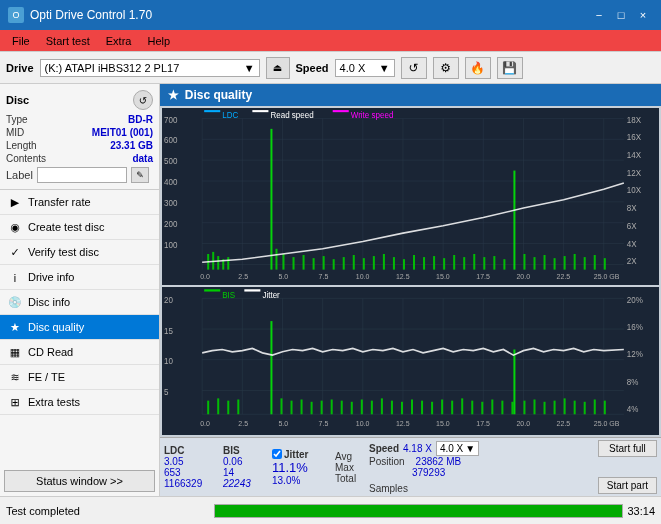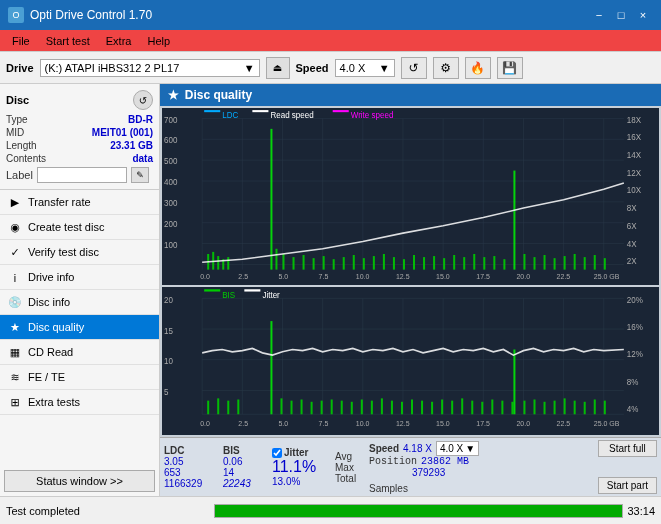--- a/index.html
+++ b/index.html
@@ -415,41 +415,41 @@
         <span style="color:#0000cc;font-size:10px;">0.06</span>
         <span style="color:#0000cc;font-size:10px;">14</span>
         <span style="color:#0000cc;font-size:10px;font-style:italic;">22243</span>
       </div>
 
       <div style="display:flex;flex-direction:column;min-width:55px;margin-right:8px;">
         <div style="display:flex;align-items:center;gap:2px;">
           <input type="checkbox" checked="" style="width: 10px; height: 10px;">
           <span style="font-weight:bold;color:#333;font-size:10px;">Jitter</span>
         </div>
-        <span style="color:#0000cc;font-size:16px;">11.1%</span>
+        <span style="color:#0000cc;font-size:13px;">11.1%</span>
         <span style="color:#0000cc;font-size:10px;">13.0%</span>
         <span style="font-size:10px;color:#666;"> </span>
       </div>
 
       <div style="display:flex;flex-direction:column;min-width:30px;margin-right:4px;">
         <span style="font-size:10px;color:#333;">Avg</span>
         <span style="font-size:10px;color:#333;">Max</span>
         <span style="font-size:10px;color:#333;">Total</span>
       </div>
 
       <div style="display:flex;flex-direction:column;min-width:90px;margin-right:4px;">
         <div style="display:flex;gap:4px;align-items:center;">
           <span style="font-weight:bold;color:#333;font-size:10px;">Speed</span>
           <span style="color:#0000cc;font-size:10px;">4.18 X</span>
           <div style="background:white;border:1px solid #aaa;padding:1px 3px;font-size:10px;cursor:pointer;display:flex;align-items:center;gap:2px;">
             <span>4.0 X</span>
             <span>▼</span>
           </div>
         </div>
-        <div style="display:flex;gap:4px;font-family:Liberation Mono, monospace;">
+        <div style="display:flex;gap:11px;">
           <span style="color:#333;font-size:10px;">Position</span>
           <span style="color:#0000cc;font-size:10px;">23862 MB</span>
         </div>
         <div style="display:flex;gap:4px;">
           <span style="color:#333;font-size:10px;margin-top:16px;">Samples</span>
           <span style="color:#0000cc;font-size:10px;">379293</span>
         </div>
       </div>
 
       <div style="display:flex;flex-direction:column;gap:20px;margin-left:auto;">

